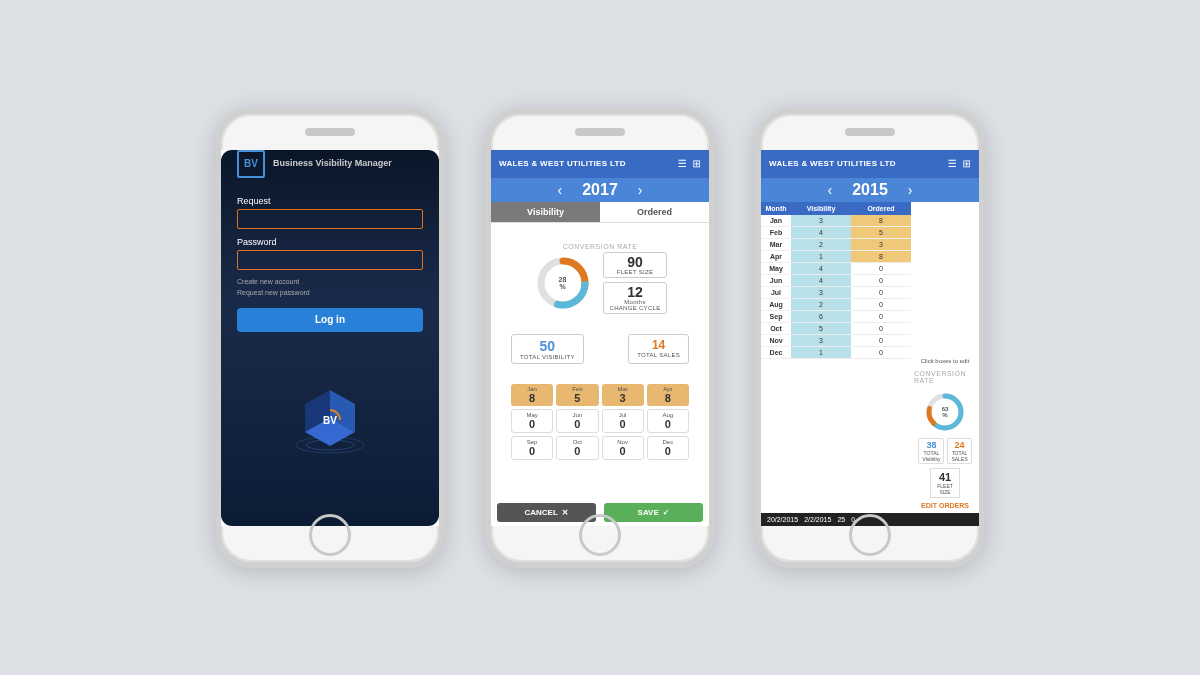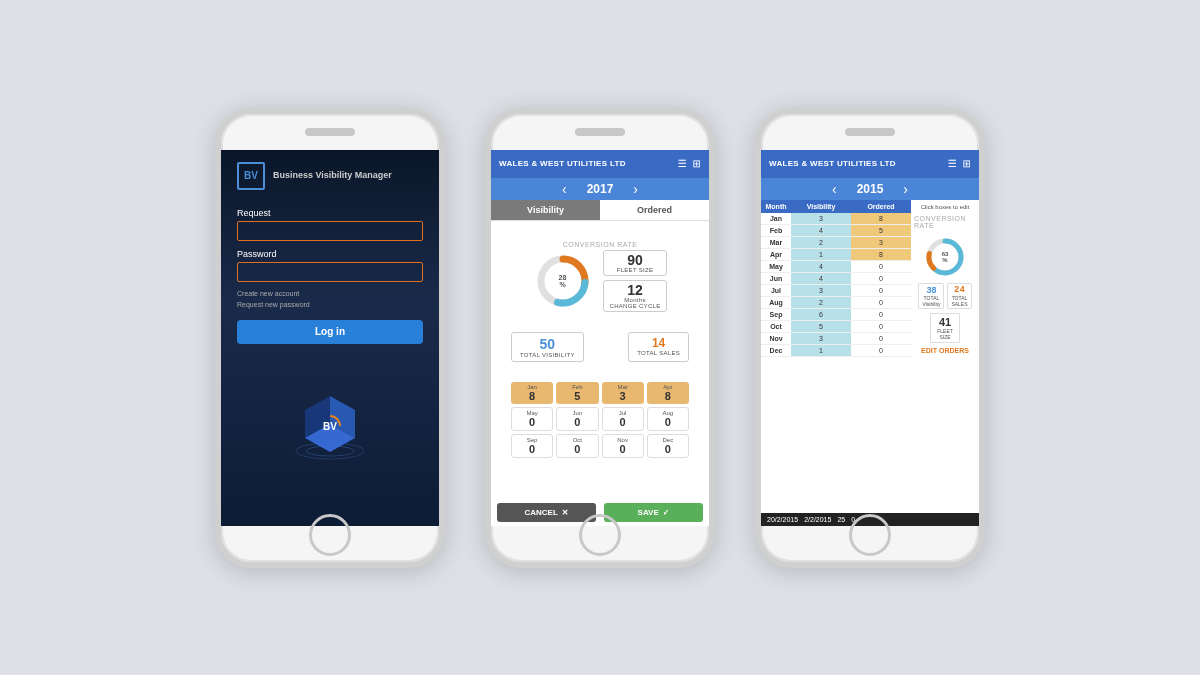--- a/index.html
+++ b/index.html
@@ -71,22 +71,23 @@
       transform: translateX(-50%);
     }
 
     
     .login-screen {
       background: linear-gradient(180deg, #0a1628 0%, #1a2a4a 40%, #0d1c35 100%);
       flex: 1;
       display: flex;
       flex-direction: column;
       align-items: center;
-      padding: 12px 16px 16px;
+      padding: 0 16px 16px;
       position: relative;
+      border-radius: 11px;
     }
     .login-logo-area {
       display: flex;
       align-items: center;
       gap: 8px;
       margin-bottom: 12px;
       width: 100%;
     }
     .login-logo-icon {
       width: 28px;
@@ -176,21 +177,21 @@
     .year-nav {
       background: #4a85d8;
       display: flex;
       align-items: center;
       justify-content: center;
       gap: 20px;
       padding: 3px 0;
     }
     .year-text {
       color: #fff;
-      font-size: 12px;
+      font-size: 16px;
       font-weight: bold;
     }
     .year-arrow {
       color: #fff;
       font-size: 14px;
       cursor: pointer;
     }
 
     
     .tab-bar {
@@ -397,20 +398,21 @@
     .tbl-cell-ord { background: #f0c87a; color: #333; }
     .tbl-cell-ord-zero { background: #fff; color: #333; }
 
     .right-panel {
       width: 68px;
       display: flex;
       flex-direction: column;
       align-items: center;
       padding: 4px 3px;
       gap: 4px;
+      justify-content: flex-end;
     }
     .edit-hint {
       font-size: 6px;
       color: #555;
       text-align: center;
       line-height: 1.3;
     }
     .donut-sm {
       position: relative;
       width: 44px;
@@ -431,21 +433,21 @@
       display: flex;
       gap: 3px;
     }
     .mini-total-box {
       border: 1px solid #ddd;
       border-radius: 2px;
       text-align: center;
       padding: 1px 3px;
     }
     .mini-total-num-blue { font-size: 9px; font-weight: bold; color: #4a90d9; }
-    .mini-total-num-orange { font-size: 9px; font-weight: bold; color: #e07820; font-family: Liberation Mono, monospace; }
+    .mini-total-num-orange { font-size: 9px; font-weight: bold; color: #e07820; }
     .mini-total-sub { font-size: 5px; color: #555; }
     .fleet-box-sm {
       border: 1px solid #ddd;
       border-radius: 0;
       text-align: center;
       padding: 2px 6px;
     }
     .fleet-num { font-size: 11px; font-weight: bold; color: #333; }
     .fleet-lbl { font-size: 5px; color: #555; }
     .edit-orders-link {

